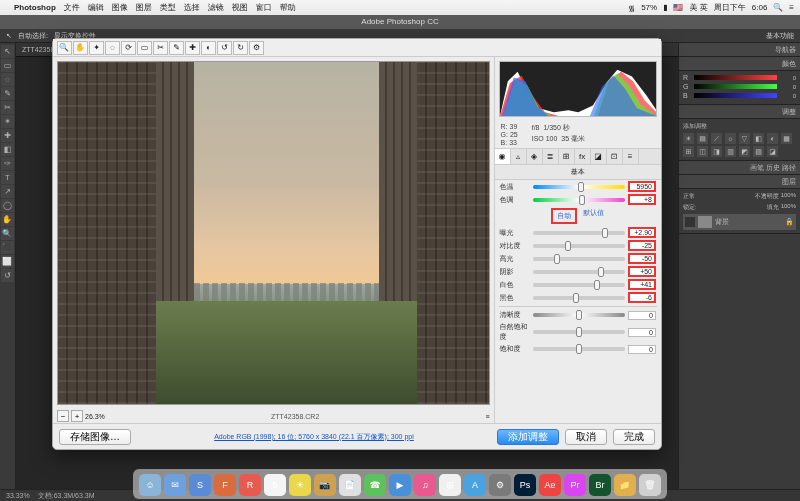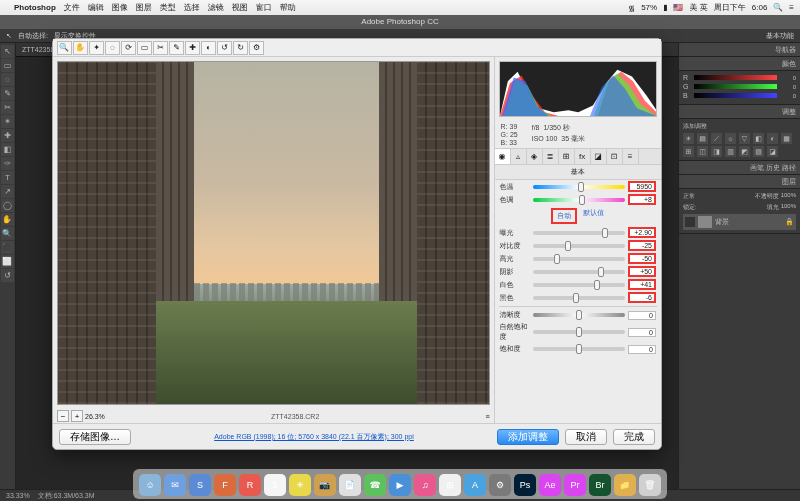--- a/index.html
+++ b/index.html
@@ -414,18 +414,18 @@
     <div class="app" style="background: rgb(232, 216, 74);">☀</div>
     <div class="app" style="background: rgb(207, 160, 80);">📷</div>
     <div class="app" style="background: rgb(224, 224, 224);">📄</div>
     <div class="app" style="background: rgb(93, 193, 93);">☎</div>
     <div class="app" style="background: rgb(74, 144, 217);">▶</div>
     <div class="app" style="background: rgb(232, 90, 143);">♫</div>
     <div class="app" style="background: rgb(240, 240, 240);">⊞</div>
     <div class="app" style="background: rgb(74, 163, 223);">A</div>
     <div class="app" style="background: rgb(122, 122, 122);">⚙</div>
     <div class="app" style="background: rgb(0, 30, 54);">Ps</div>
-    <div class="app" style="background: #d946ef;">Ae</div>
+    <div class="app" style="background: #ef4444;">Ae</div>
     <div class="app" style="background: #d946ef;">Pr</div>
     <div class="app" style="background: #14532d;">Br</div>
     <div class="app" style="background: rgb(224, 176, 80);">📁</div>
     <div class="app" style="background: rgb(208, 208, 208);">🗑</div>
   </div>
 
 </body></html>

